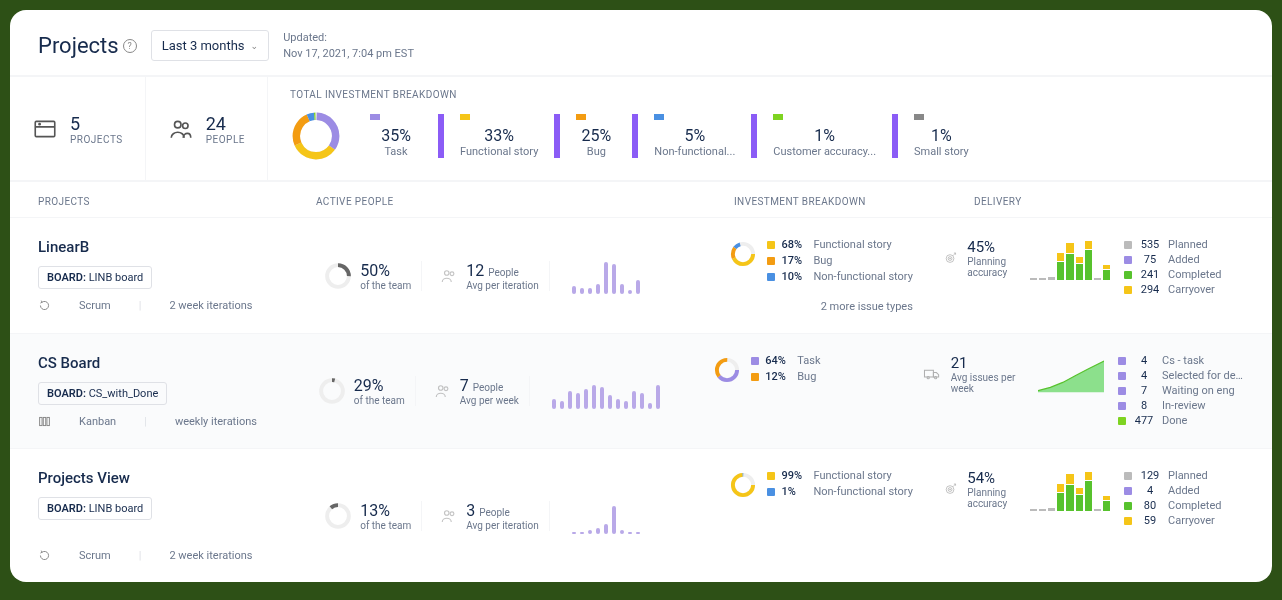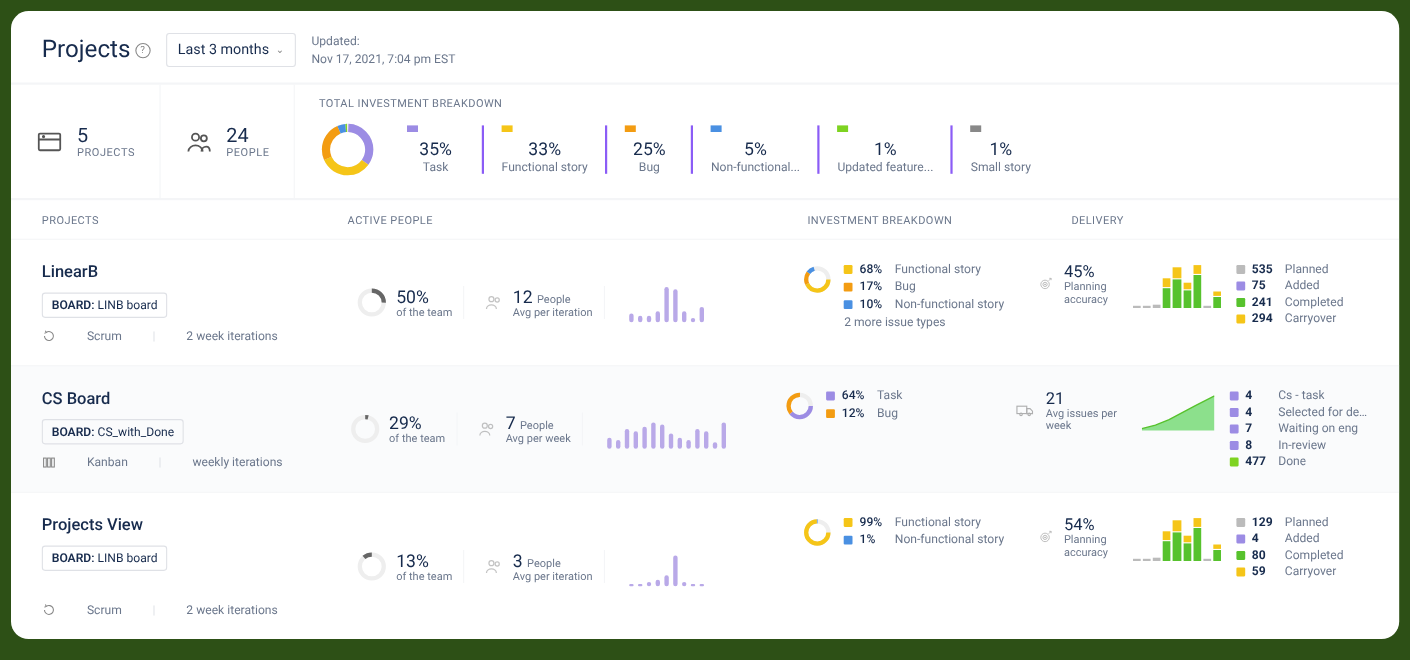--- a/index.html
+++ b/index.html
@@ -19,21 +19,21 @@
 .stat { display: flex; align-items: center; gap: 12px; padding: 28px 22px; border-right: 1px solid #f4f5f7; }
 .stat-icon { width: 26px; height: 26px; }
 .stat-icon svg { width: 100%; height: 100%; }
 .stat-num { font-size: 18px; font-weight: 400; }
 .stat-label { font-size: 10px; letter-spacing: 0.5px; color: #6b778c; text-transform: uppercase; }
 .invest { flex: 1; padding: 12px 22px 18px; }
 .invest-title { font-size: 10px; letter-spacing: 0.4px; color: #6b778c; margin-bottom: 10px; }
 .invest-body { display: flex; align-items: center; gap: 18px; }
 .donut-lg { width: 52px; height: 52px; }
 .invest-items { display: flex; gap: 0; text-align: center; }
-.invest-item { border-left: 2px solid #8b5cf6; padding: 0 16px; min-width: 78px; }
+.invest-item { border-left: 6px solid #8b5cf6; padding: 0 16px; min-width: 78px; }
 .invest-item:first-child { border-left: none; padding-left: 10px; }
 .invest-chip { width: 10px; height: 6px; margin-bottom: 6px; }
 .invest-pct { font-size: 16px; font-weight: 400; }
 .invest-label { font-size: 11px; color: #6b778c; line-height: 1.25; }
 
 
 .cols { display: flex; padding: 14px 28px 10px; font-size: 10px; letter-spacing: 0.4px; color: #6b778c; text-transform: uppercase; }
 .col-proj { width: 278px; }
 .col-active { width: 418px; }
 .col-invest { width: 216px; }
@@ -66,36 +66,36 @@
 .spark div { width: 4px; background: #b9a9e8; border-radius: 2px; }
 
 
 .inv { width: 216px; display: flex; align-items: flex-start; gap: 10px; }
 .donut-sm { width: 28px; height: 28px; flex-shrink: 0; margin-top: 2px; }
 .inv-list { font-size: 11px; display: flex; flex-direction: column; gap: 3px; }
 .inv-line { display: flex; align-items: center; gap: 6px; }
 .sq { width: 8px; height: 8px; border-radius: 1px; flex-shrink: 0; }
 .inv-pct { font-weight: 500; min-width: 26px; }
 .inv-cat { color: #6b778c; }
-.inv-more { color: #6b778c; font-size: 11px; margin-top: 0; }
+.inv-more { color: #6b778c; font-size: 11px; margin-top: 14px; text-align: right; }
 
 
 .deliv { flex: 1; display: flex; align-items: flex-start; gap: 14px; }
 .deliv-main { display: flex; align-items: center; gap: 10px; }
 .target-icon { width: 22px; height: 22px; opacity: 0.5; }
 .target-icon svg { width: 100%; height: 100%; }
 .deliv-val { font-size: 15px; }
 .deliv-sub { font-size: 10px; color: #6b778c; }
 .deliv-chart { width: 80px; height: 42px; display: flex; align-items: flex-end; gap: 2px; }
 .stack { width: 8px; display: flex; flex-direction: column-reverse; gap: 1px; }
 .stack div { width: 100%; }
 .area-chart { width: 80px; height: 42px; }
 .deliv-stats { font-size: 11px; display: flex; flex-direction: column; gap: 2px; min-width: 120px; }
 .ds-line { display: flex; align-items: center; gap: 6px; }
-.ds-num { font-weight: 700; min-width: 24px; text-align: left; }
+.ds-num { font-weight: 400; min-width: 24px; text-align: center; }
 .ds-label { color: #6b778c; white-space: nowrap; overflow: hidden; text-overflow: ellipsis; }
 </style>
 </head>
 <body>
 
 <div class="app">
 
   <div class="header">
     <div class="title">
       <span>Projects</span>
@@ -167,21 +167,21 @@
     <div class="invest-label">Bug</div>
             </div>
             <div class="invest-item">
               <div class="invest-chip" style="background:#4a90e2"></div>
     <div class="invest-pct">5%</div>
     <div class="invest-label">Non-functional...</div>
             </div>
             <div class="invest-item">
               <div class="invest-chip" style="background:#7ed321"></div>
     <div class="invest-pct">1%</div>
-    <div class="invest-label">Updated feature...</div>
+    <div class="invest-label">Customer accuracy...</div>
             </div>
             <div class="invest-item">
               <div class="invest-chip" style="background:#888888"></div>
     <div class="invest-pct">1%</div>
     <div class="invest-label">Small story</div>
             </div>
           </div>
       </div>
     </div>
   </div>

